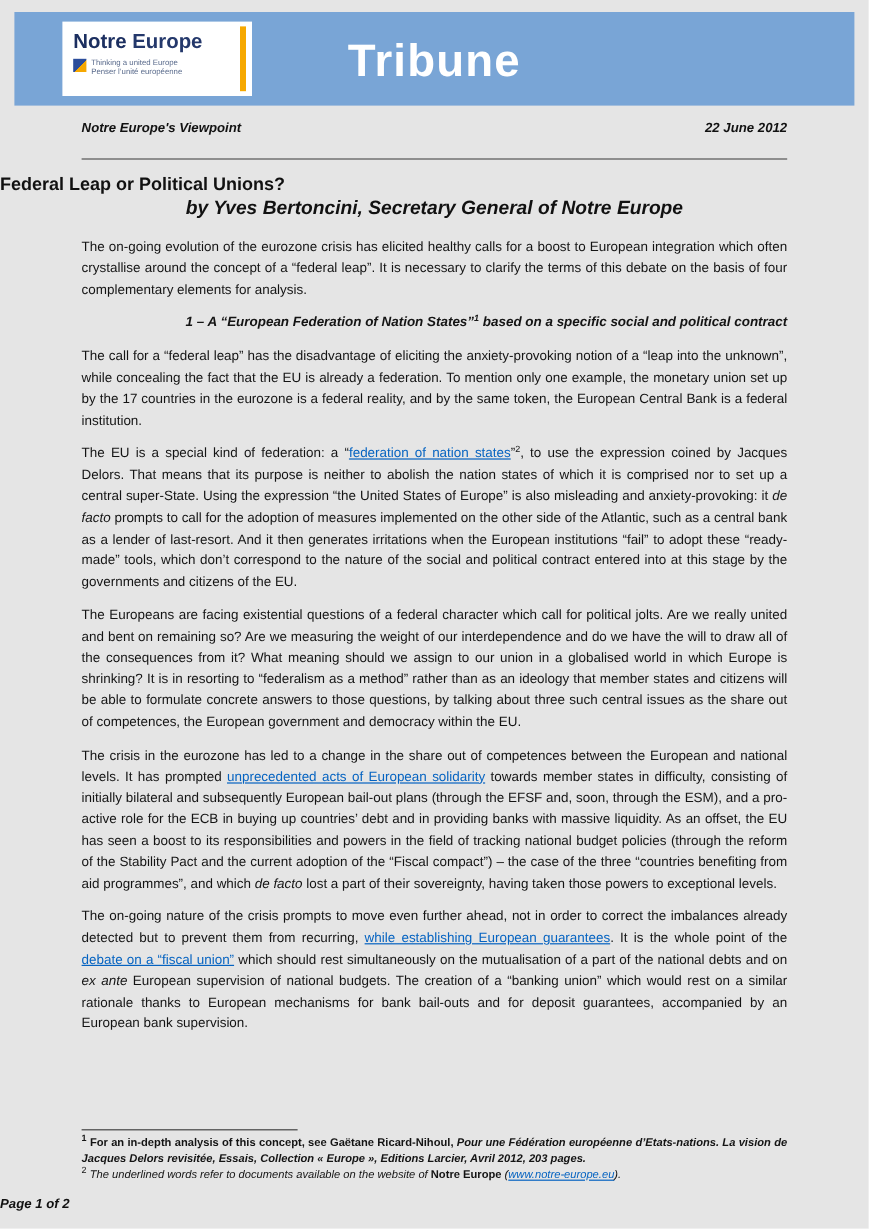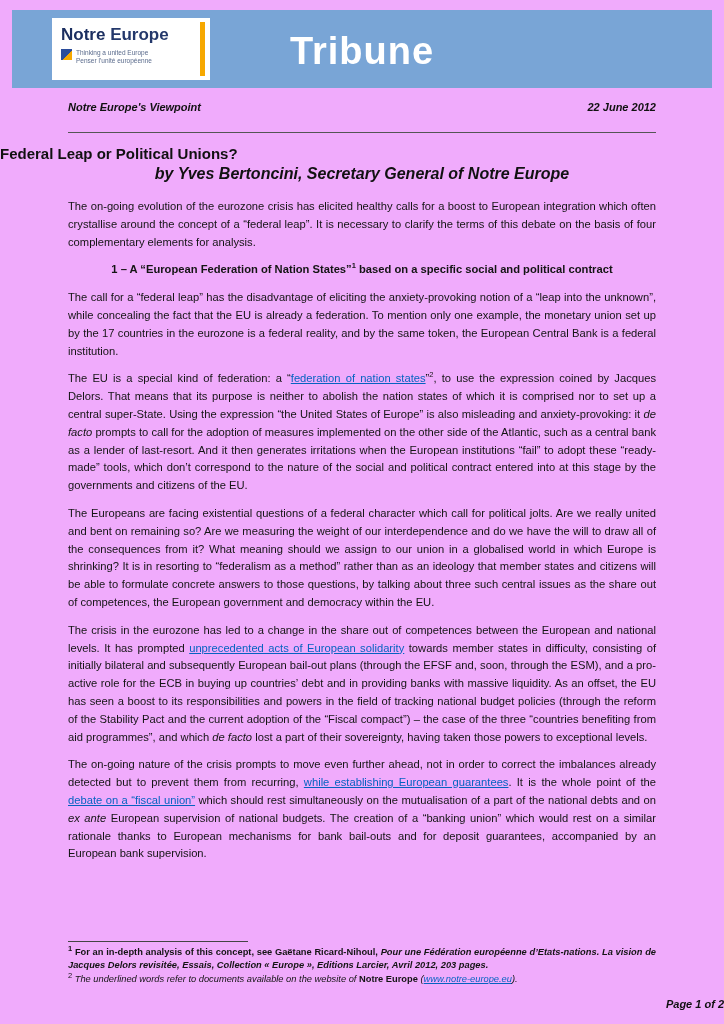--- a/index.html
+++ b/index.html
@@ -1,19 +1,19 @@
 <!DOCTYPE html>
 <html><head>
 <meta charset="utf-8">
 <style>
   * { margin:0; padding:0; box-sizing:border-box; }
   html,body { background:#ffffff; }
   body { width:724px; font-family:"Liberation Sans", sans-serif; }
   .page {
-    width:724px; height:1024px; background:#f0abfc; overflow:hidden;
+    width:724px; height:1024px; background:#e5e5e5; overflow:hidden;
     display:flex; flex-direction:column; color:#111;
   }
   
   .banner {
     position:relative; flex:none;
     margin:10px 12px 0 12px; height:78px;
     background:#79a5d6;
   }
   .banner-title {
     position:absolute; left:0; right:0; top:20px;
@@ -42,30 +42,30 @@
   }
   
   .article-title { text-align:left; font-size:15px; font-weight:bold; margin-top:12px; flex:none; }
   .article-byline { text-align:center; font-size:16px; font-weight:bold; font-style:italic; margin-top:3px; flex:none; }
   
   .article-body {
     flex:none; margin:15px 68px 0 68px;
     font-size:11.2px; line-height:17.8px; text-align:justify; color:#141414;
   }
   .article-body p { margin:0 0 10px 0; }
-  .article-body h2 { font-size:11.2px; font-weight:bold; margin:7px 0 10px 0; text-align:center; }
+  .article-body h2 { font-size:11.2px; font-weight:bold; margin:7px 0 10px 0; text-align:right;font-style:italic; }
   a { color:#0563c1; text-decoration:underline; cursor:pointer; }
   sup { font-size:7.5px; vertical-align:super; line-height:0; }
   .i { font-style:italic; }
   .b { font-weight:bold; }
   
   .footer { margin-top:auto; flex:none; }
   .fn-rule { width:180px; border-top:1.5px solid #444; margin:0 0 4px 68px; }
   .footnote { margin:0 68px; font-size:9.3px; line-height:13.5px; text-align:justify; color:#141414; }
-  .page-num { text-align:right; font-weight:bold; font-style:italic; font-size:11px; margin:12px 0 14px 0; }
+  .page-num { text-align:left; font-weight:bold; font-style:italic; font-size:11px; margin:12px 0 14px 0; }
 </style>
 </head>
 <body>
 
 <div class="page">
 
   <div class="banner">
     <div class="logo">
       <div class="logo-word">
         <span class="w1">Notre</span>

